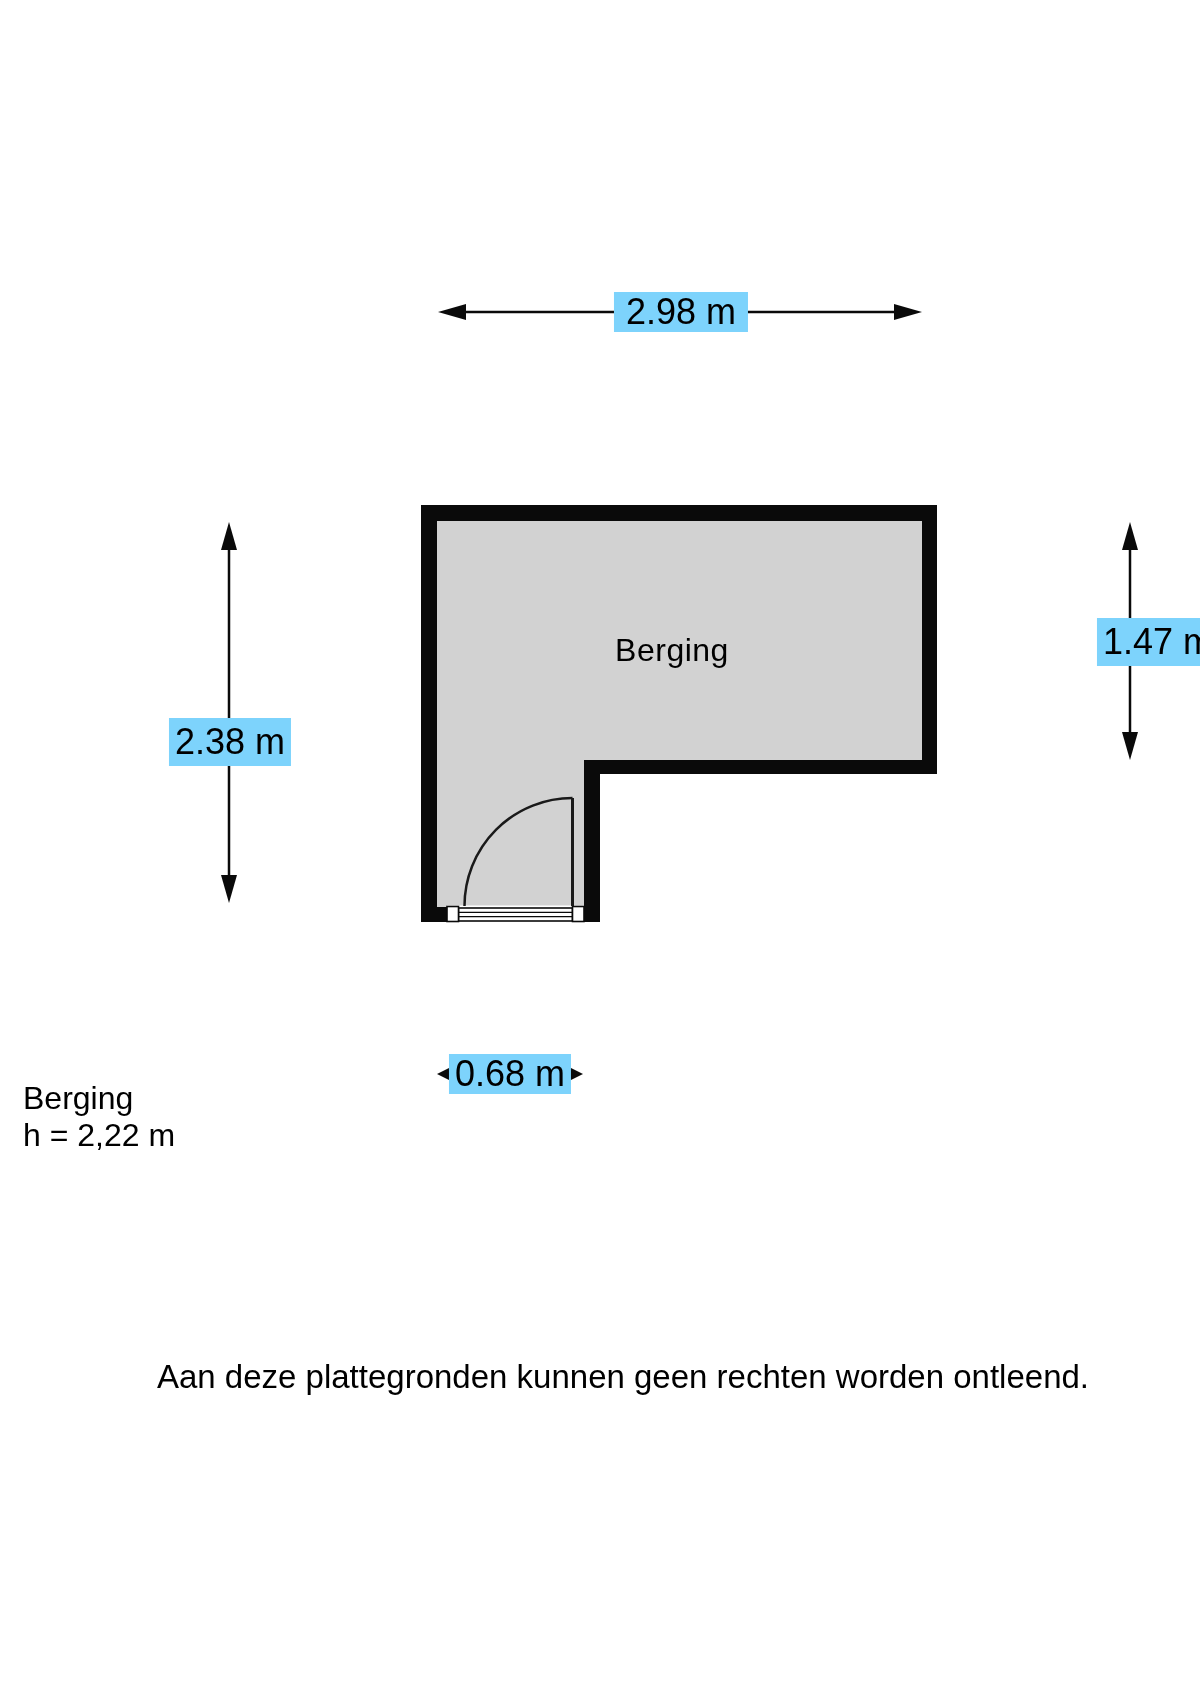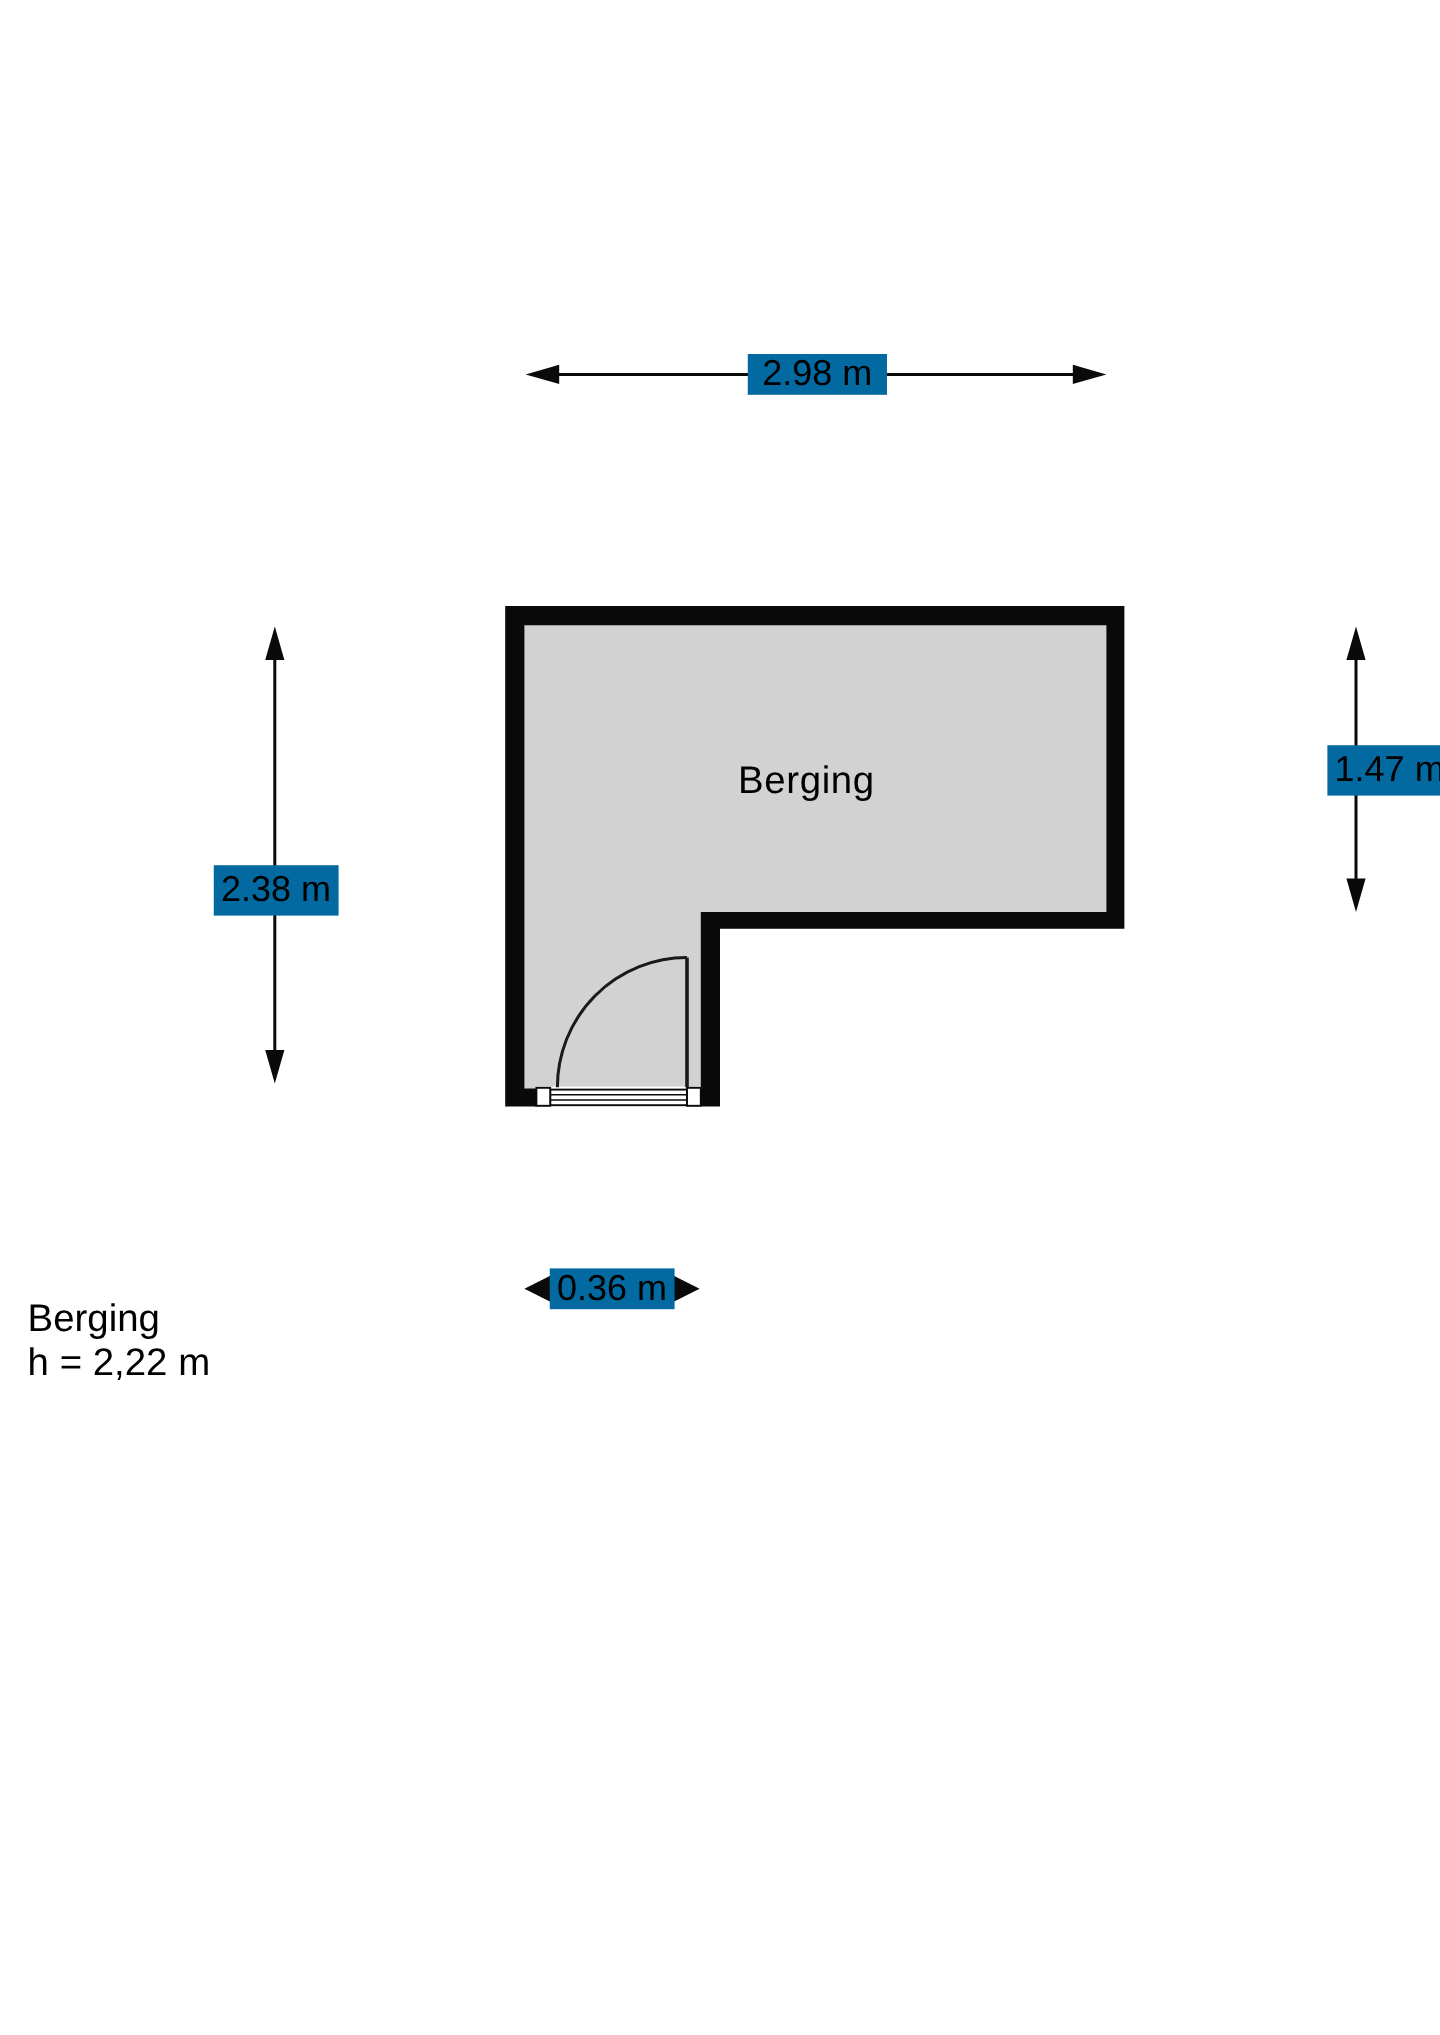--- a/index.html
+++ b/index.html
@@ -21,22 +21,22 @@
     left: 0;
     top: 0;
   }
   .label {
     position: absolute;
     transform: translate(-50%, -50%);
     white-space: nowrap;
     color: #000000;
   }
   .dim-label {
-    font-size: 30px;
-    background: #0369a1;
+    font-size: 36px;
+    background: #7dd3fc;
     padding: 2px 12px;
     line-height: 1;
   }
   .dim-label.vertical {
     padding: 6px 6px;
   }
   .room-label {
     font-size: 32px;
     background: transparent;
     letter-spacing: 0.5px;
@@ -97,21 +97,22 @@
   </svg>
 
   <span class="label room-label" style="left:672px; top:650px;">Berging</span>
 
   <span class="label dim-label" style="left:681px; top:312px;">2.98 m</span>
 
   <span class="label dim-label vertical" style="left:230px; top:742px;">2.38 m</span>
 
   <span class="label dim-label vertical" style="left:1158px; top:642px;">1.47 m</span>
 
-  <span class="label dim-label" style="left:510px; top:1074px; padding:2px 6px;">0.36 m</span>
+  <span class="label dim-label" style="left:510px; top:1074px; padding:2px 6px;">0.68 m</span>
 
   <div class="legend">
     <div>Berging</div>
     <div>h = 2,22 m</div>
   </div>
 
+  <div class="disclaimer">Aan deze plattegronden kunnen geen rechten worden ontleend.</div>
 
 </div>
 
 </body></html>

